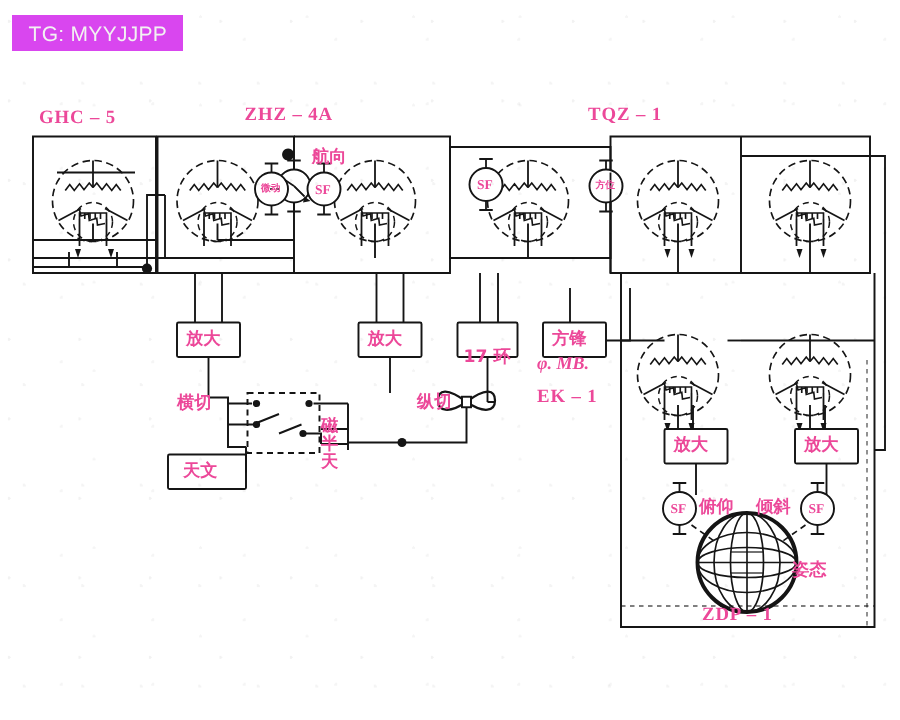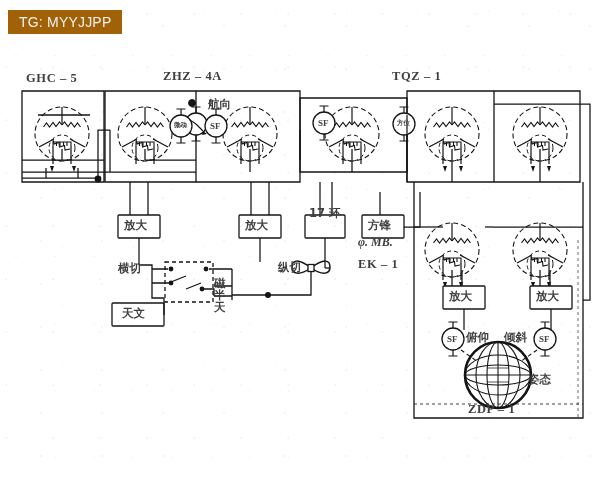--- a/index.html
+++ b/index.html
@@ -9,21 +9,21 @@
     background:#ffffff;
     font-family:"Liberation Serif", serif;
     overflow:hidden;
     position:relative;
   }
   #root{position:relative;width:600px;height:480px;}
 
   
   .wm{
     position:absolute;
-    background:#a16207;
+    background:#d946ef;
     color:#f2f2f2;
     font-family:"Liberation Sans", sans-serif;
     display:flex;align-items:center;justify-content:center;
     letter-spacing:.2px;
     white-space:nowrap;
   }
   #wm-top{left:8px;top:10px;height:24px;padding:0 11px;font-size:14px;}
   #wm-bottom{left:381px;top:437px;height:33px;width:211px;font-size:15px;}
 
   
@@ -39,21 +39,21 @@
       radial-gradient(circle at 67% 61%, rgba(0,0,0,.04) 0 1px, transparent 1px),
       radial-gradient(circle at 41% 83%, rgba(0,0,0,.045) 0 1px, transparent 1px),
       radial-gradient(circle at 88% 19%, rgba(0,0,0,.04) 0 1px, transparent 1px);
     background-size:47px 53px, 61px 43px, 39px 67px, 71px 59px;
     pointer-events:none;
   }
 
   
   .lbl{
     position:absolute;
-    color:#404040;
+    color:#ec4899;
     white-space:nowrap;
     line-height:1;
     font-family:"Liberation Serif", serif;
   }
   .lbl.cn{font-family:"DejaVu Sans", sans-serif;}
   .hdr{font-weight:700;font-size:12.5px;letter-spacing:.6px;}
   .boxtxt{font-size:11.5px;font-weight:700;}
   .small{font-size:9px;font-weight:700;}
   .tiny{font-size:6.5px;font-weight:700;}
   .ital{font-style:italic;font-weight:700;font-size:12px;}
@@ -255,21 +255,21 @@
 
   <div id="grain"></div>
 
   <div class="lbl hdr" style="left:26px;  top:72px;">GHC – 5</div>
   <div class="lbl hdr" style="left:163px; top:70px;">ZHZ – 4A</div>
   <div class="lbl hdr" style="left:392px; top:70px;">TQZ – 1</div>
   <div class="lbl hdr" style="left:468px; top:403px;">ZDP – 1</div>
 
   <div class="lbl cn boxtxt" style="left:124px; top:220px;">放大</div>
   <div class="lbl cn boxtxt" style="left:245px; top:220px;">放大</div>
-  <div class="lbl cn boxtxt" style="left:309px; top:208px;text-align:center;">17 环</div>
+  <div class="lbl cn boxtxt" style="left:309px; top:232px;text-align:center;">17 环</div>
   <div class="lbl cn boxtxt" style="left:368px; top:220px;">方锋</div>
   <div class="lbl cn boxtxt" style="left:449px; top:291px;">放大</div>
   <div class="lbl cn boxtxt" style="left:536px; top:291px;">放大</div>
   <div class="lbl cn boxtxt" style="left:122px; top:308px;">天文</div>
 
   <div class="lbl cn boxtxt" style="left:208px; top:99px;">航向</div>
   <div class="lbl cn tiny" style="left:397px; top:120px;">方位</div>
   <div class="lbl small" style="left:210px; top:122px;">SF</div>
   <div class="lbl small" style="left:318px; top:119px;">SF</div>
   <div class="lbl cn tiny" style="left:174px; top:122px;">微动</div>

